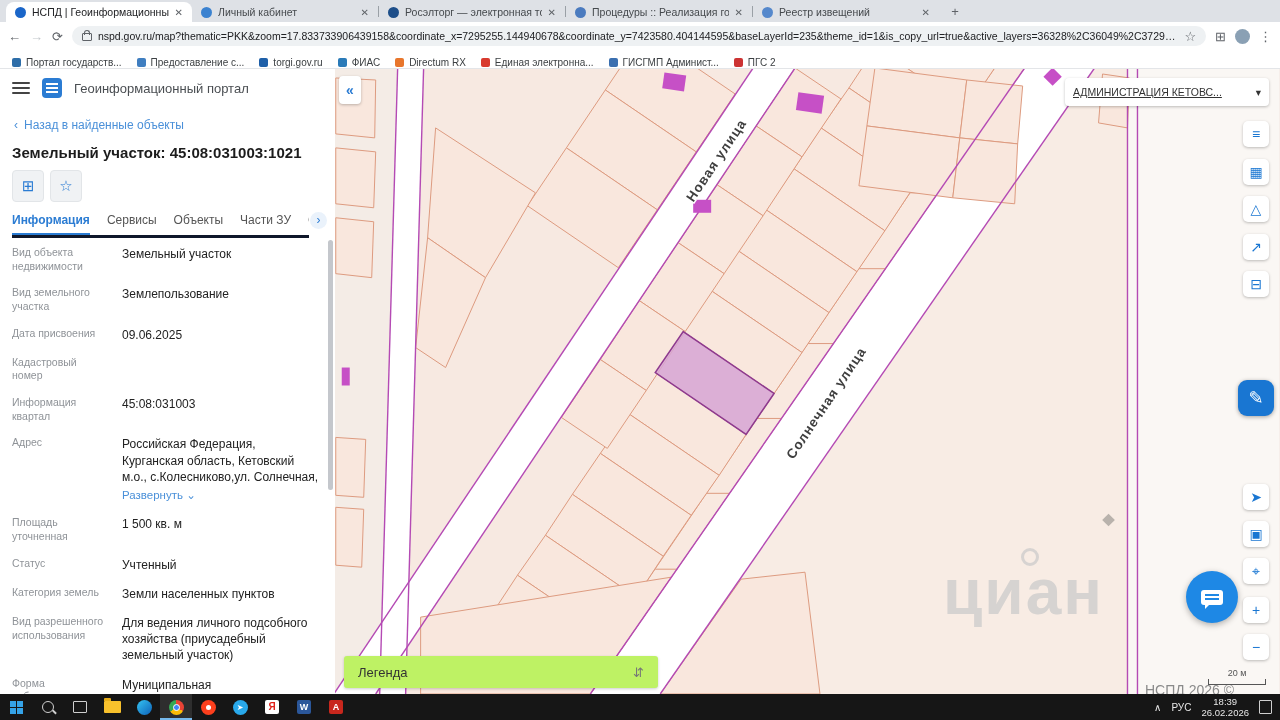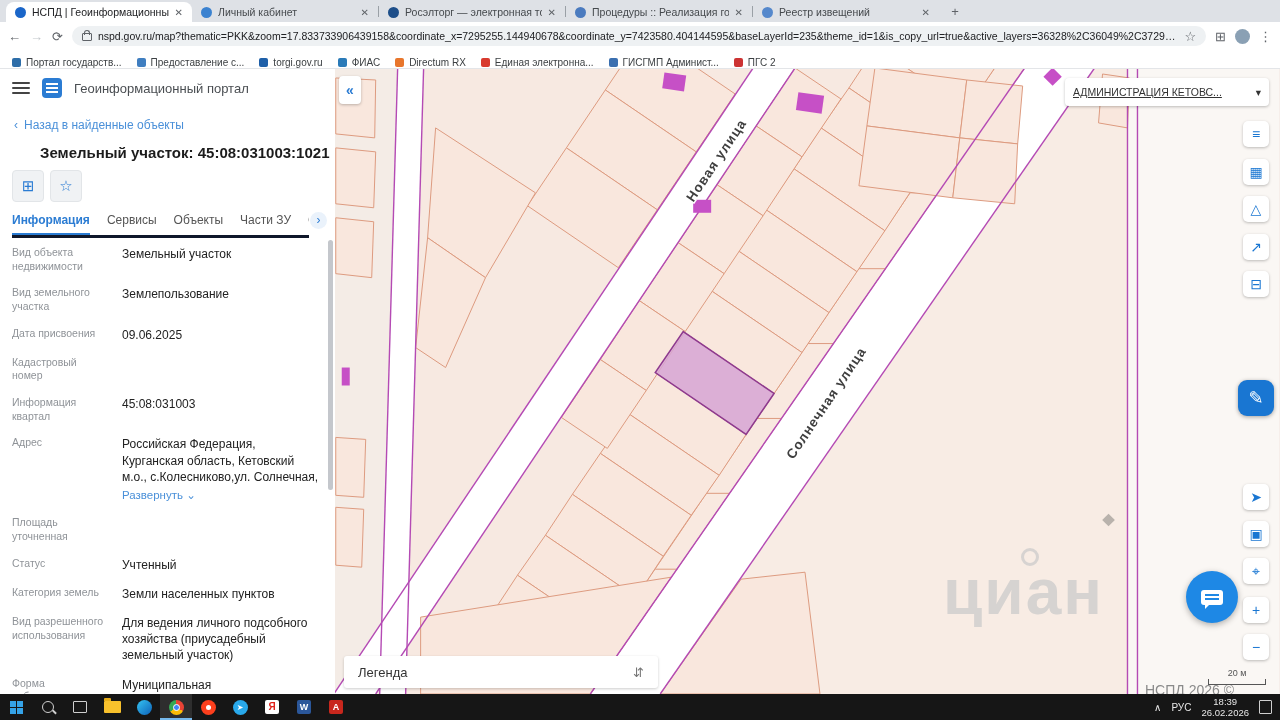--- a/index.html
+++ b/index.html
@@ -42,21 +42,21 @@
   
   .panel{position:absolute;left:0;top:68px;width:335px;bottom:26px;background:#fff;z-index:6;}
   .phead{position:absolute;top:10px;left:12px;display:flex;align-items:center;gap:12px;}
   .burger{width:18px;height:12px;display:flex;flex-direction:column;justify-content:space-between;}
   .burger span{height:2px;background:#444;border-radius:1px;}
   .plogo{width:20px;height:20px;border-radius:4px;background:#2b7cd3;position:relative;}
   .plogo::before{content:"";position:absolute;left:4px;right:4px;top:5px;height:2px;background:#fff;
     box-shadow:0 4px 0 #fff,0 8px 0 #fff;}
   .apptitle{font-size:13px;color:#4a4e52;}
   .backlink{position:absolute;top:50px;left:14px;font-size:12px;color:#4a90d9;display:flex;gap:6px;align-items:center;}
-  .ptitle{position:absolute;top:76px;left:12px;font-size:15px;font-weight:bold;color:#1c1c1c;margin-left:28px;}
+  .ptitle{position:absolute;top:76px;left:12px;font-size:15px;font-weight:bold;color:#1c1c1c;}
   .pbtns{position:absolute;top:102px;left:12px;display:flex;gap:6px;}
   .pbtn{width:30px;height:30px;background:#f0f2f4;border:1px solid #e2e5e8;border-radius:4px;
     color:#2b7cd3;font-size:15px;display:flex;align-items:center;justify-content:center;}
   .ptabs{position:absolute;top:140px;left:12px;right:26px;height:27px;display:flex;gap:17px;
     border-bottom:3px solid #0f172a;font-size:12px;color:#555;overflow:hidden;}
   .ptab{white-space:nowrap;padding-top:5px;}
   .ptab.active{color:#2b7cd3;font-weight:bold;box-shadow:inset 0 -2px 0 #2b7cd3;}
   .ptabmore{position:absolute;top:144px;right:8px;width:17px;height:17px;border-radius:50%;
     background:#eaf2fb;color:#2b7cd3;font-size:12px;text-align:center;line-height:16px;}
   .fields{position:absolute;top:178px;left:12px;right:16px;bottom:0;overflow:hidden;}
@@ -89,21 +89,21 @@
     display:flex;align-items:center;justify-content:center;z-index:5;}
   .drawbtn{position:absolute;right:6px;top:312px;width:36px;height:36px;background:#1976d2;border-radius:9px;
     box-shadow:0 1px 4px rgba(0,0,0,.35);color:#fff;font-size:18px;
     display:flex;align-items:center;justify-content:center;z-index:5;}
   .chat{position:absolute;left:851px;top:503px;width:52px;height:52px;border-radius:50%;background:#1e88e5;
     box-shadow:0 2px 6px rgba(0,0,0,.3);display:flex;align-items:center;justify-content:center;z-index:5;}
   .bubble{width:22px;height:15px;background:#fff;border-radius:3px;position:relative;}
   .bubble::before{content:"";position:absolute;left:4px;top:4px;right:4px;height:2px;background:#1e88e5;
     box-shadow:0 4px 0 #1e88e5;}
   .bubble::after{content:"";position:absolute;left:4px;bottom:-4px;border:4px solid transparent;border-top-color:#fff;border-left-color:#fff;width:0;height:0;}
-  .legend{position:absolute;left:9px;bottom:6px;width:286px;height:32px;background:#ffffff;border-radius:3px;
+  .legend{position:absolute;left:9px;bottom:6px;width:286px;height:32px;background:#bef264;border-radius:3px;
     box-shadow:0 1px 3px rgba(0,0,0,.2);display:flex;align-items:center;padding:0 14px;
     font-size:13px;color:#333;z-index:5;}
   .legend .lg{flex:1;}
   .legend .sort{color:#777;font-size:13px;}
   .attrib{position:absolute;left:810px;top:614px;font-size:14px;color:#8a8a8a;z-index:5;}
   .scale{position:absolute;left:873px;top:600px;width:58px;text-align:center;font-size:9px;color:#555;z-index:5;}
   .scale .bar{margin-top:1px;height:5px;border-left:1px solid #555;border-right:1px solid #555;border-bottom:1px solid #555;}
   .watermark{position:absolute;left:608px;top:492px;font-size:64px;font-weight:bold;color:#c9c9c9;
     opacity:.7;letter-spacing:2px;z-index:2;line-height:1;}
   .wm-ant{position:absolute;left:686px;top:480px;width:12px;height:12px;border:3px solid #c9c9c9;border-radius:50%;opacity:.7;z-index:2;}
@@ -267,20 +267,21 @@
       </div>
     <div class="frow">
       <div class="flabel">Адрес</div>
       <div class="fvalue">
         <span>Российская Федерация, Курганская область, Кетовский м.о., с.Колесниково,ул. Солнечная,</span><br>
         <span class="expand">Развернуть ⌄</span>
       </div>
     </div>
     <div class="frow">
         <div class="flabel">Площадь уточненная</div>
+        <div class="fvalue">1 500 кв. м</div>
       </div>
     <div class="frow">
         <div class="flabel">Статус</div>
         <div class="fvalue">Учтенный</div>
       </div>
     <div class="frow">
         <div class="flabel">Категория земель</div>
         <div class="fvalue">Земли населенных пунктов</div>
       </div>
     <div class="frow">

